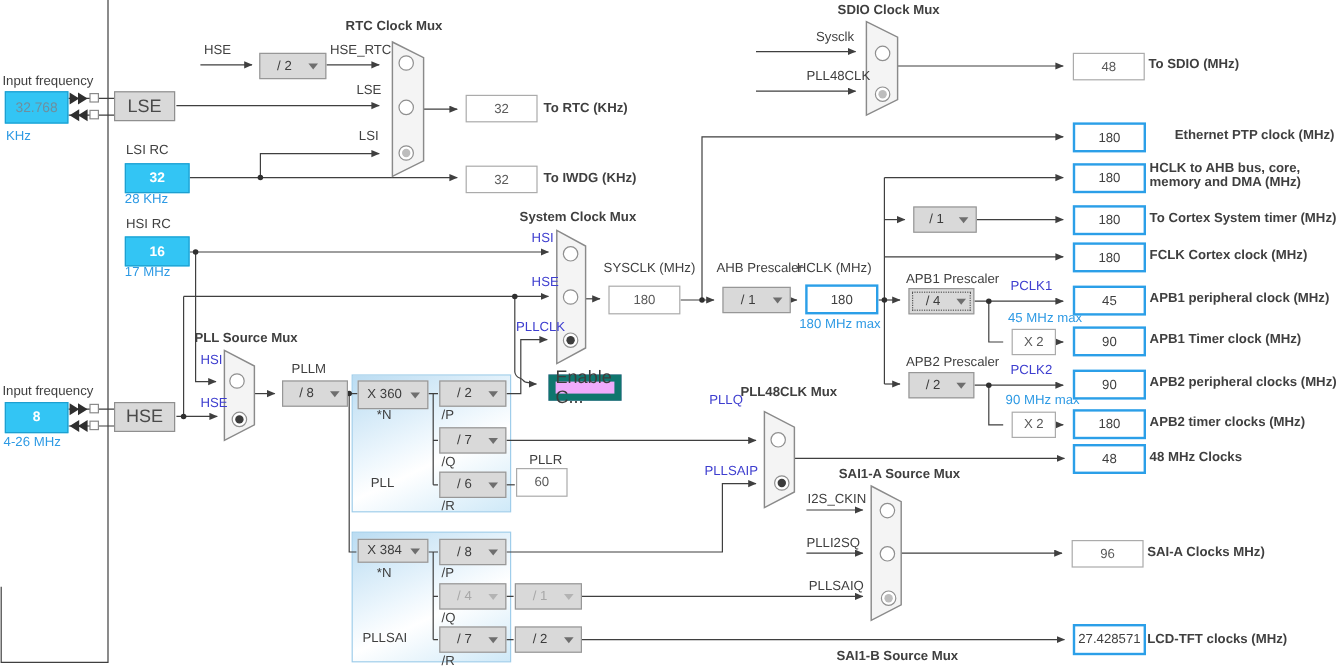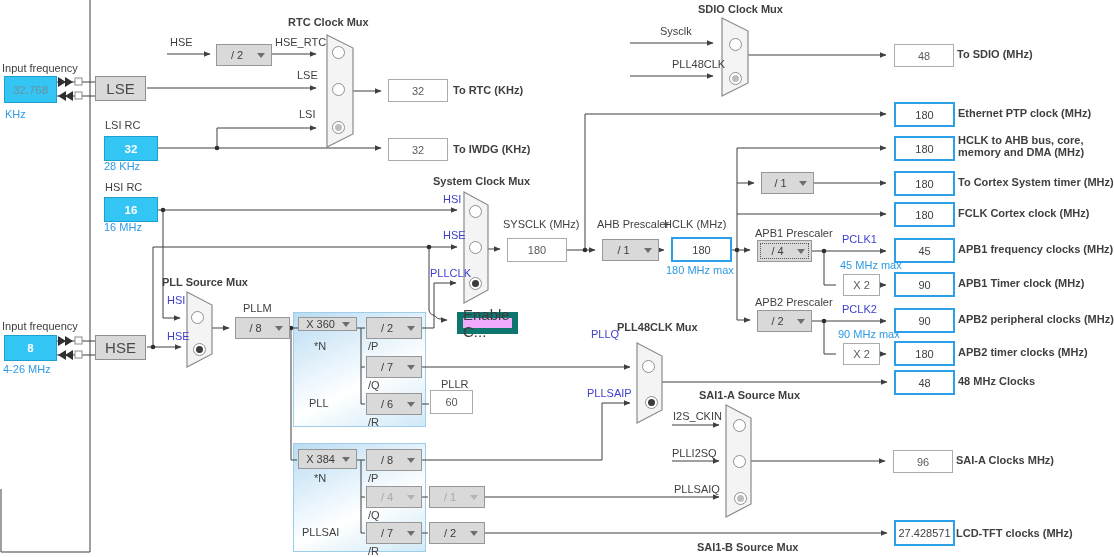--- a/index.html
+++ b/index.html
@@ -160,21 +160,21 @@
   <div class="cbox dim" style="left:4px;top:76px;width:53px;height:27px">32.768</div>
   <div class="lbl inf" style="left:5px;top:108px">KHz</div>
   <div class="osc" style="left:95px;top:76px;width:51px;height:25px">LSE</div>
 
   <div class="lbl" style="left:105px;top:119px">LSI RC</div>
   <div class="cbox" style="left:104px;top:136px;width:54px;height:25px">32</div>
   <div class="lbl inf" style="left:104px;top:160px">28 KHz</div>
 
   <div class="lbl" style="left:105px;top:181px">HSI RC</div>
   <div class="cbox" style="left:104px;top:197px;width:54px;height:25px">16</div>
-  <div class="lbl inf" style="left:104px;top:221px">16 MHz</div>
+  <div class="lbl inf" style="left:104px;top:221px">17 MHz</div>
 
   <div class="lbl" style="left:2px;top:320px">Input frequency</div>
   <div class="cbox" style="left:4px;top:335px;width:53px;height:26px">8</div>
   <div class="lbl inf" style="left:3px;top:363px">4-26 MHz</div>
   <div class="osc" style="left:95px;top:335px;width:51px;height:25px">HSE</div>
 
   <div class="lbl b" style="left:288px;top:16px">RTC Clock Mux</div>
   <div class="lbl" style="left:170px;top:36px">HSE</div>
   <div class="dd" style="left:216px;top:44px;width:56px;height:22px">/ 2</div>
   <div class="lbl" style="left:275px;top:36px">HSE_RTC</div>
@@ -182,21 +182,21 @@
   <div class="lbl" style="left:299px;top:108px">LSI</div>
   <div class="radio" style="left:332px;top:46px"></div>
   <div class="radio" style="left:332px;top:83px"></div>
   <div class="radio selg" style="left:332px;top:121px"></div>
   <div class="vbox" style="left:388px;top:79px;width:60px;height:23px">32</div>
   <div class="lbl b" style="left:453px;top:84px">To RTC (KHz)</div>
   <div class="vbox" style="left:388px;top:138px;width:60px;height:23px">32</div>
   <div class="lbl b" style="left:453px;top:143px">To IWDG (KHz)</div>
 
   <div class="lbl b" style="left:698px;top:3px">SDIO Clock Mux</div>
-  <div class="lbl" style="left:660px;top:25px">Sysclk</div>
+  <div class="lbl" style="left:680px;top:25px">Sysclk</div>
   <div class="lbl" style="left:672px;top:58px">PLL48CLK</div>
   <div class="radio" style="left:729px;top:38px"></div>
   <div class="radio selg" style="left:729px;top:72px"></div>
   <div class="vbox" style="left:894px;top:44px;width:60px;height:23px">48</div>
   <div class="lbl b" style="left:957px;top:48px">To SDIO (MHz)</div>
 
   <div class="lbl b" style="left:433px;top:175px">System Clock Mux</div>
   <div class="lbl sig" style="left:443px;top:193px">HSI</div>
   <div class="lbl sig" style="left:443px;top:229px">HSE</div>
   <div class="lbl sig" style="left:430px;top:267px">PLLCLK</div>
@@ -214,21 +214,21 @@
   <div class="lbl inf" style="left:666px;top:264px">180 MHz max</div>
 
   <div class="lbl b" style="left:162px;top:276px">PLL Source Mux</div>
   <div class="lbl sig" style="left:167px;top:294px">HSI</div>
   <div class="lbl sig" style="left:167px;top:330px">HSE</div>
   <div class="radio" style="left:191px;top:311px"></div>
   <div class="radio sel" style="left:193px;top:343px"></div>
   <div class="lbl" style="left:243px;top:302px">PLLM</div>
   <div class="dd" style="left:235px;top:317px;width:55px;height:22px">/ 8</div>
 
-  <div class="dd" style="left:298px;top:317px;width:59px;height:14px">X 360</div>
+  <div class="dd" style="left:298px;top:317px;width:59px;height:24px">X 360</div>
   <div class="lbl" style="left:314px;top:340px">*N</div>
   <div class="dd" style="left:366px;top:317px;width:56px;height:22px">/ 2</div>
   <div class="lbl" style="left:368px;top:340px">/P</div>
   <div class="dd" style="left:366px;top:356px;width:56px;height:22px">/ 7</div>
   <div class="lbl" style="left:368px;top:379px">/Q</div>
   <div class="dd" style="left:366px;top:393px;width:56px;height:22px">/ 6</div>
   <div class="lbl" style="left:368px;top:416px">/R</div>
   <div class="lbl" style="left:309px;top:397px">PLL</div>
   <div class="lbl" style="left:441px;top:378px">PLLR</div>
   <div class="vbox" style="left:430px;top:390px;width:43px;height:24px">60</div>
@@ -254,39 +254,39 @@
   <div class="lbl b" style="left:699px;top:389px">SAI1-A Source Mux</div>
   <div class="lbl" style="left:673px;top:410px">I2S_CKIN</div>
   <div class="lbl" style="left:672px;top:447px">PLLI2SQ</div>
   <div class="lbl" style="left:674px;top:483px">PLLSAIQ</div>
   <div class="radio" style="left:733px;top:419px"></div>
   <div class="radio" style="left:733px;top:455px"></div>
   <div class="radio selg" style="left:734px;top:492px"></div>
   <div class="lbl b" style="left:697px;top:541px">SAI1-B Source Mux</div>
 
   <div class="vbox hl" style="left:894px;top:102px;width:61px;height:25px">180</div>
-  <div class="lbl b" style="left:958px;top:107px">Ethernet PTP clock (MHz)</div>
+  <div class="lbl b" style="left:979px;top:107px">Ethernet PTP clock (MHz)</div>
 
   <div class="vbox hl" style="left:894px;top:136px;width:61px;height:25px">180</div>
   <div class="lbl b" style="left:958px;top:134px">HCLK to AHB bus, core,</div>
   <div class="lbl b" style="left:958px;top:146px">memory and DMA (MHz)</div>
 
   <div class="dd" style="left:761px;top:172px;width:53px;height:22px">/ 1</div>
   <div class="vbox hl" style="left:894px;top:171px;width:61px;height:25px">180</div>
   <div class="lbl b" style="left:958px;top:176px">To Cortex System timer (MHz)</div>
 
   <div class="vbox hl" style="left:894px;top:202px;width:61px;height:25px">180</div>
   <div class="lbl b" style="left:958px;top:207px">FCLK Cortex clock (MHz)</div>
 
   <div class="lbl" style="left:755px;top:227px">APB1 Prescaler</div>
   <div class="dd focus" style="left:757px;top:240px;width:55px;height:22px">/ 4</div>
   <div class="lbl sig" style="left:842px;top:233px">PCLK1</div>
   <div class="lbl inf" style="left:840px;top:259px">45 MHz max</div>
   <div class="vbox hl" style="left:894px;top:238px;width:61px;height:25px">45</div>
-  <div class="lbl b" style="left:958px;top:243px">APB1 frequency clocks (MHz)</div>
+  <div class="lbl b" style="left:958px;top:243px">APB1 peripheral clock (MHz)</div>
   <div class="vbox" style="left:843px;top:274px;width:37px;height:22px">X 2</div>
   <div class="vbox hl" style="left:894px;top:272px;width:61px;height:25px">90</div>
   <div class="lbl b" style="left:958px;top:277px">APB1 Timer clock (MHz)</div>
 
   <div class="lbl" style="left:755px;top:296px">APB2 Prescaler</div>
   <div class="dd" style="left:757px;top:310px;width:55px;height:22px">/ 2</div>
   <div class="lbl sig" style="left:842px;top:303px">PCLK2</div>
   <div class="lbl inf" style="left:838px;top:328px">90 MHz max</div>
   <div class="vbox hl" style="left:894px;top:308px;width:61px;height:25px">90</div>
   <div class="lbl b" style="left:958px;top:313px">APB2 peripheral clocks (MHz)</div>

